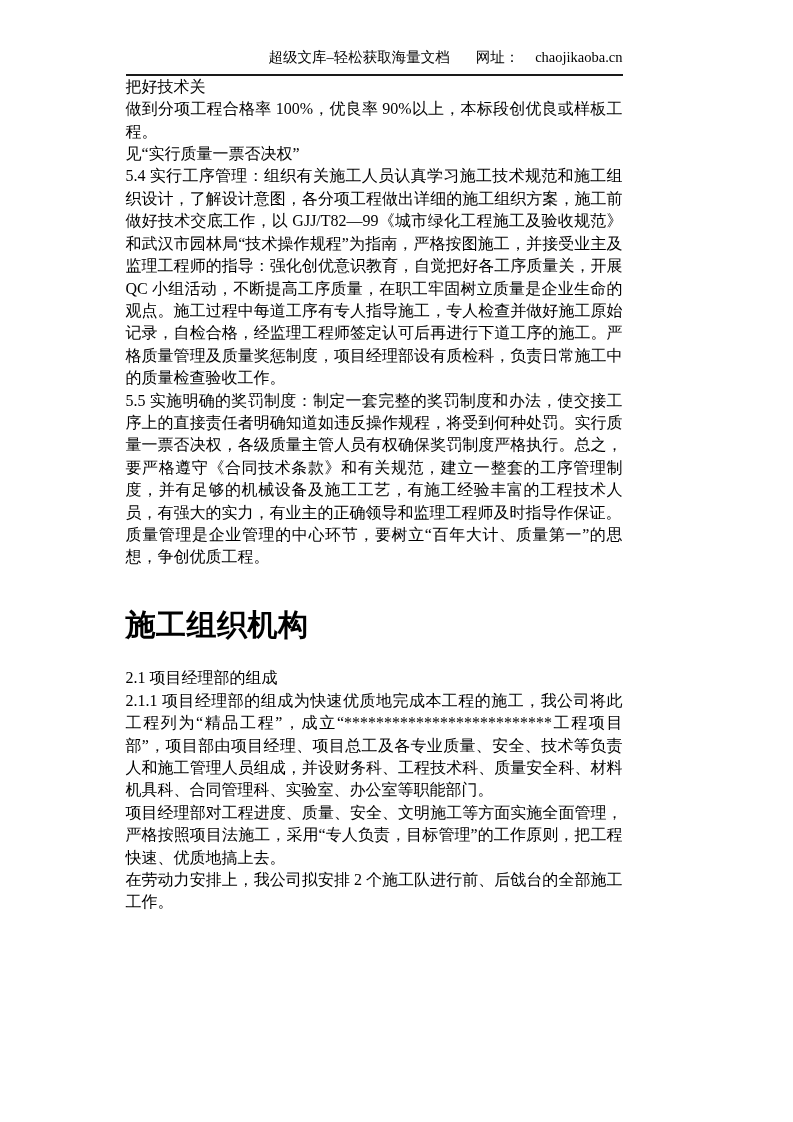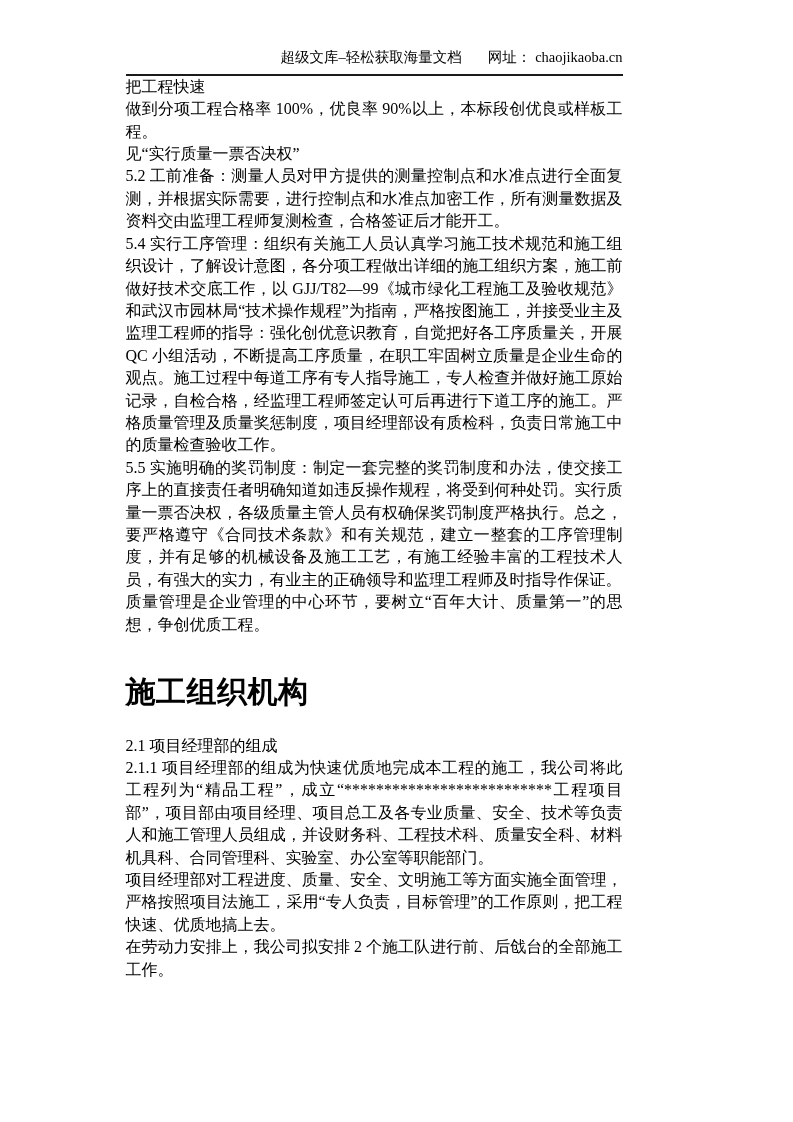--- a/index.html
+++ b/index.html
@@ -25,21 +25,21 @@
     align-items: baseline;
     gap: 26px;
     font-size: 14.5px;
     line-height: 1.3;
     padding-bottom: 7px;
     border-bottom: 2px solid #1a1a1a;
     white-space: nowrap;
   }
   .doc-header .url-group {
     display: inline-flex;
-    gap: 4px;
+    gap: 16px;
   }
   h1.doc-title {
     font-size: 30px;
     font-weight: bold;
     margin: 15px 0 21px 0;
     line-height: 1.25;
     letter-spacing: 0.5px;
   }
   h1.doc-title.second {
     margin-top: 37px;
@@ -62,24 +62,23 @@
   <div class="doc-header">
     <span>超级文库–轻松获取海量文档</span>
     <span class="url-group">
       <span>网址：</span>
       <span>chaojikaoba.cn</span>
     </span>
   </div>
 
 
   <div class="body-text">
-    <p>把工程快速</p>
+    <p>把好技术关</p>
     <p>做到分项工程合格率 100%，优良率 90%以上，本标段创优良或样板工程。</p>
     <p>见“实行质量一票否决权”</p>
-    <p>5.2 工前准备：测量人员对甲方提供的测量控制点和水准点进行全面复测，并根据实际需要，进行控制点和水准点加密工作，所有测量数据及资料交由监理工程师复测检查，合格签证后才能开工。</p>
     <p>5.4 实行工序管理：组织有关施工人员认真学习施工技术规范和施工组织设计，了解设计意图，各分项工程做出详细的施工组织方案，施工前做好技术交底工作，以 GJJ/T82—99《城市绿化工程施工及验收规范》和武汉市园林局“技术操作规程”为指南，严格按图施工，并接受业主及监理工程师的指导：强化创优意识教育，自觉把好各工序质量关，开展 QC 小组活动，不断提高工序质量，在职工牢固树立质量是企业生命的观点。施工过程中每道工序有专人指导施工，专人检查并做好施工原始记录，自检合格，经监理工程师签定认可后再进行下道工序的施工。严格质量管理及质量奖惩制度，项目经理部设有质检科，负责日常施工中的质量检查验收工作。</p>
     <p>5.5 实施明确的奖罚制度：制定一套完整的奖罚制度和办法，使交接工序上的直接责任者明确知道如违反操作规程，将受到何种处罚。实行质量一票否决权，各级质量主管人员有权确保奖罚制度严格执行。总之，要严格遵守《合同技术条款》和有关规范，建立一整套的工序管理制度，并有足够的机械设备及施工工艺，有施工经验丰富的工程技术人员，有强大的实力，有业主的正确领导和监理工程师及时指导作保证。</p>
     <p>质量管理是企业管理的中心环节，要树立“百年大计、质量第一”的思想，争创优质工程。</p>
   </div>
 
   <h1 class="doc-title second">施工组织机构</h1>
 
   <div class="body-text">
     <p>2.1 项目经理部的组成</p>
     <p>2.1.1 项目经理部的组成为快速优质地完成本工程的施工，我公司将此工程列为“精品工程”，成立“**************************工程项目部”，项目部由项目经理、项目总工及各专业质量、安全、技术等负责人和施工管理人员组成，并设财务科、工程技术科、质量安全科、材料机具科、合同管理科、实验室、办公室等职能部门。</p>

